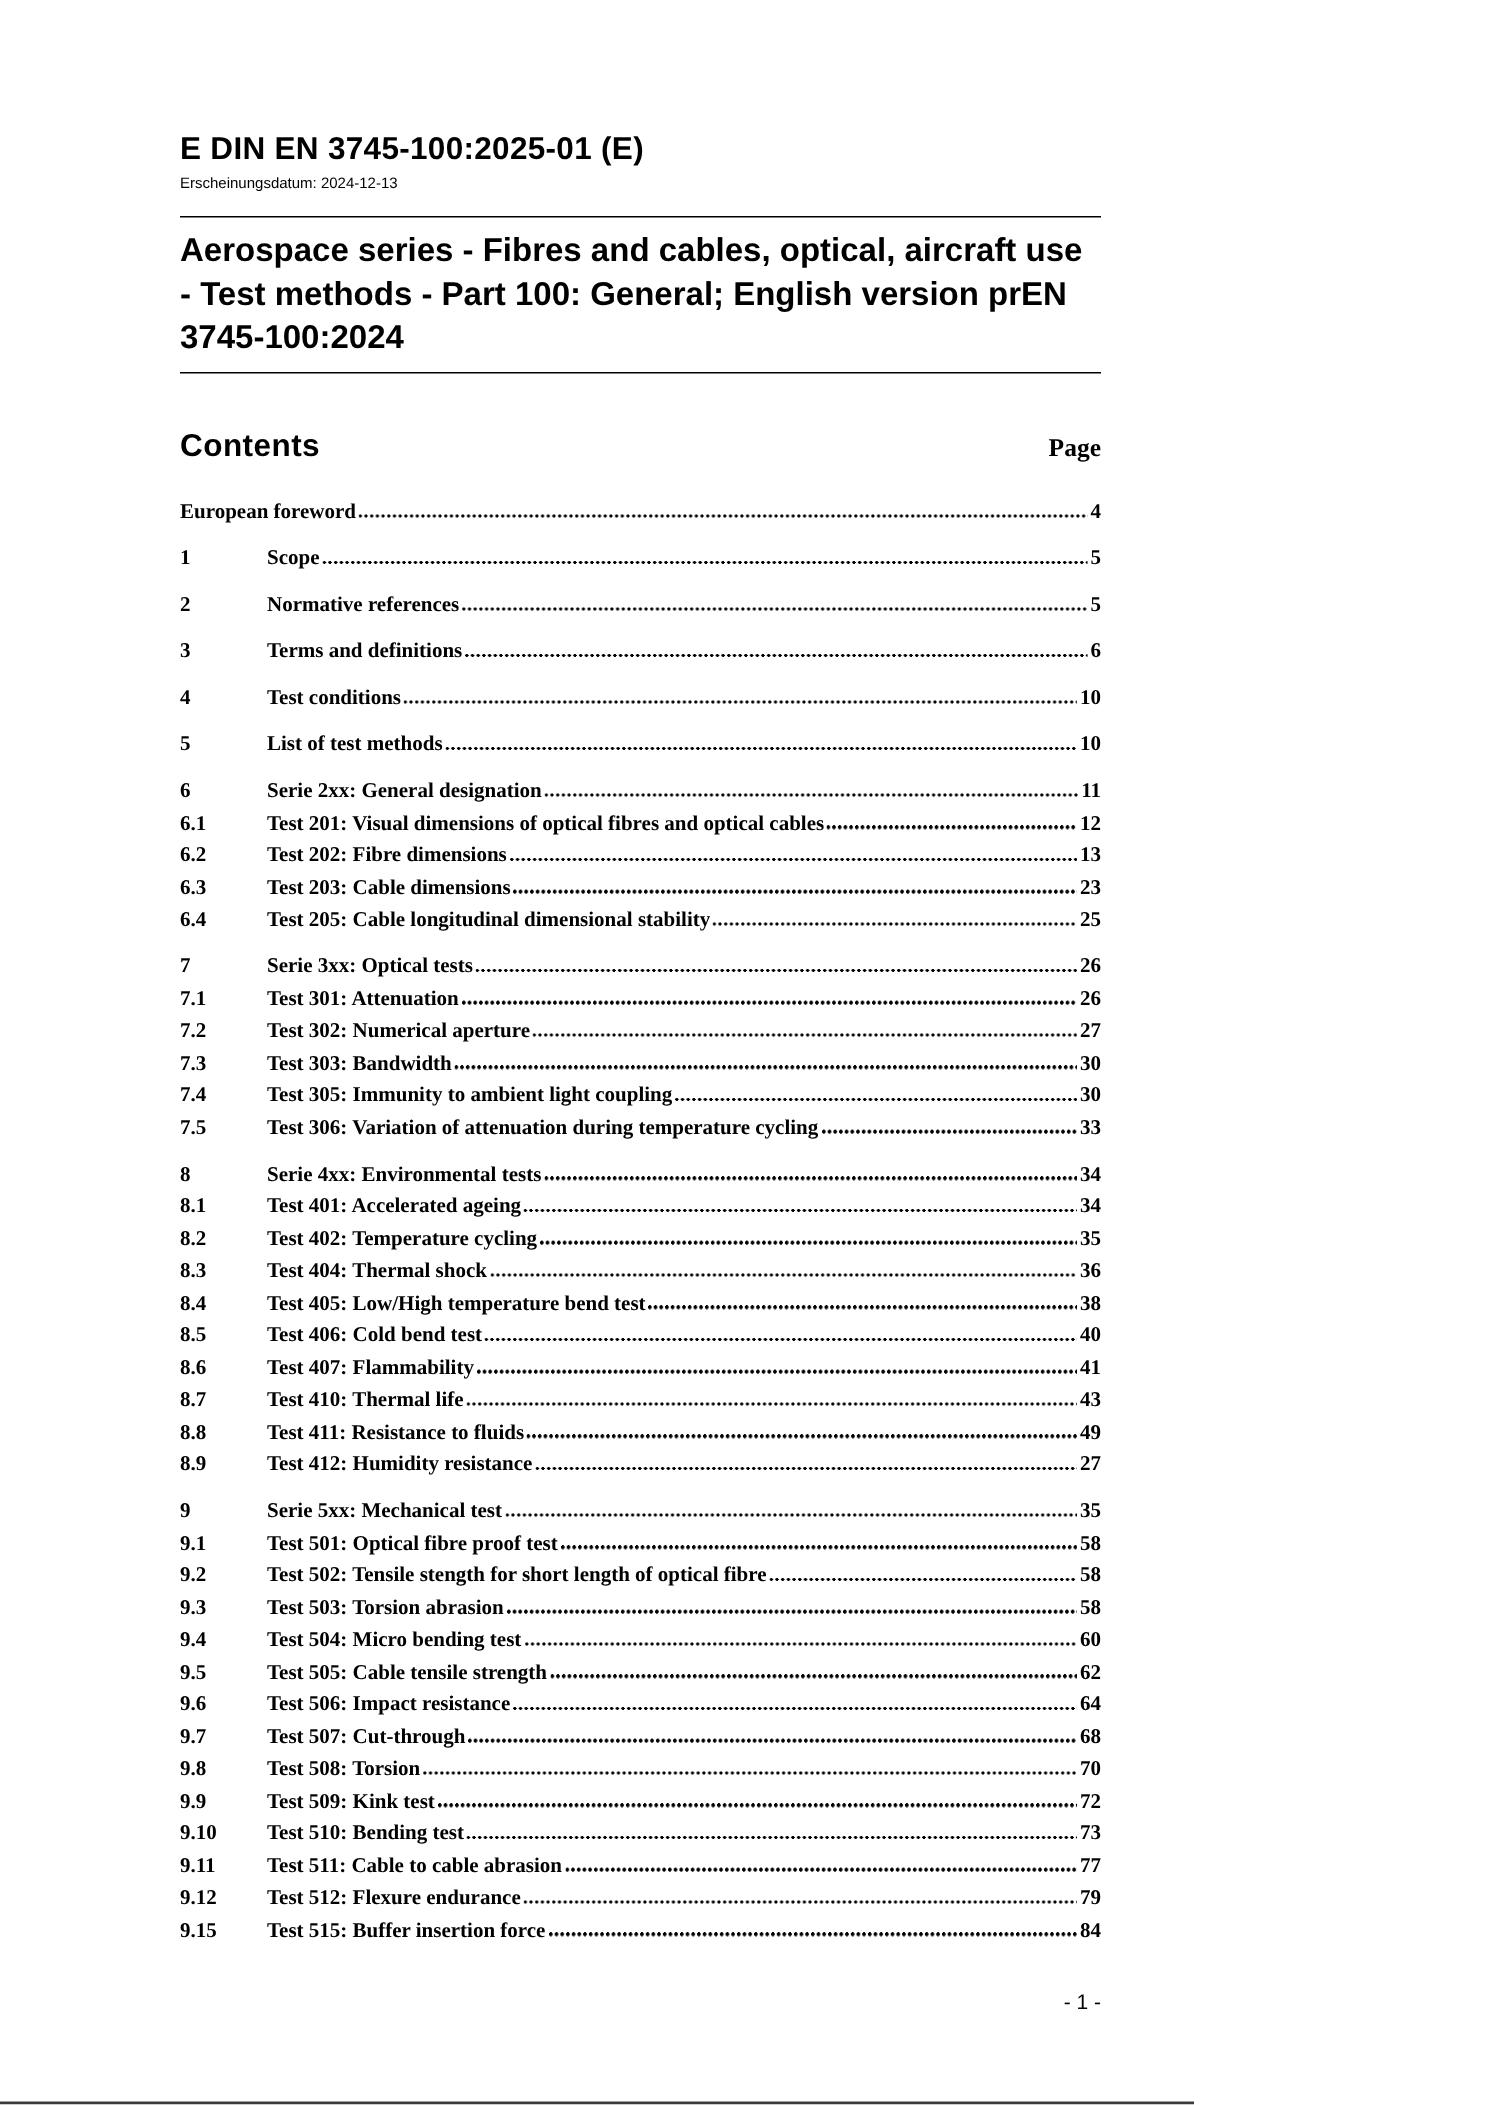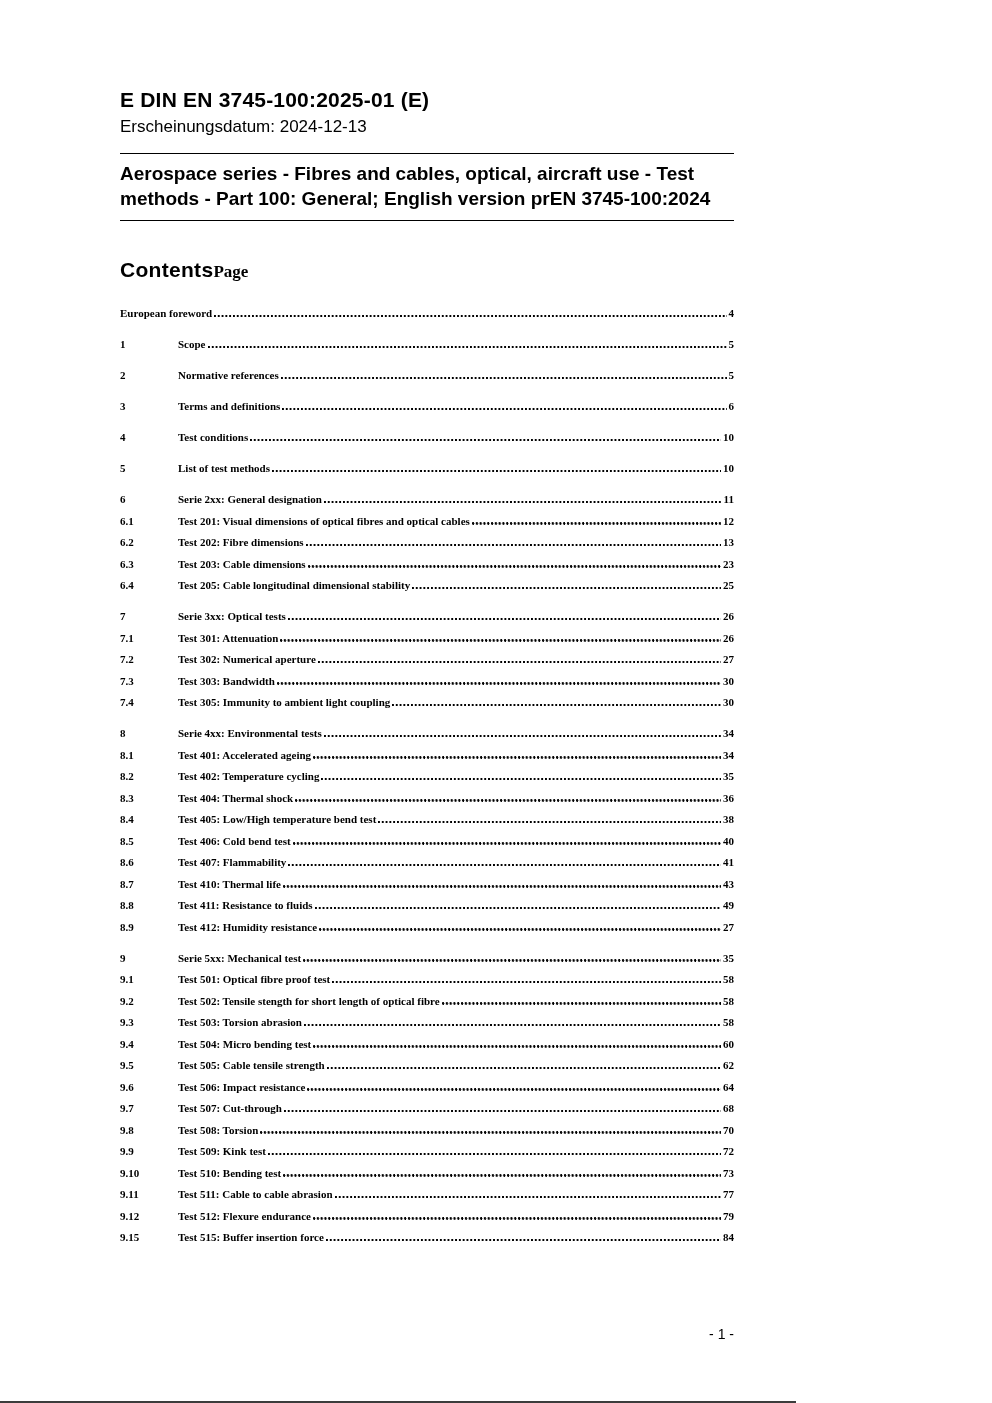--- a/index.html
+++ b/index.html
@@ -11,38 +11,38 @@
   }
   .page {
     position: relative;
     width: 796px; height: 1403px;
     background: #ffffff;
     overflow: hidden;
   }
   .content { position: absolute; left: 120px; right: 62px; top: 88px; }
 
   .doc-number { font-size: 21px; font-weight: bold; line-height: 1.15; letter-spacing: 0.2px; }
-  .pub-date   { font-size: 17px; margin-top: 5px; }
+  .pub-date   { font-size: 10px; margin-top: 5px; }
 
   .title-block {
     margin-top: 16px;
     border-top: 1.5px solid #000;
     border-bottom: 1.5px solid #000;
     padding: 7px 0 9px;
-    font-size: 19px; font-weight: bold; line-height: 1.32;
-  }
-
-  .contents-head { margin-top: 37px; display: flex; align-items: baseline; }
+    font-size: 22px; font-weight: bold; line-height: 1.32;
+  }
+
+  .contents-head { margin-top: 37px; display: flex; justify-content: space-between; align-items: baseline; }
   .contents-heading { font-size: 21px; font-weight: bold; letter-spacing: 0.3px; }
   .page-label { font-family: "Liberation Serif", "DejaVu Serif", serif; font-weight: bold; font-size: 17px; }
 
   .toc {
     margin-top: 21px;
     font-family: "Liberation Serif", "DejaVu Serif", serif;
-    font-weight: bold; font-size: 11px;
+    font-weight: bold; font-size: 14px;
   }
   .toc-group { margin-bottom: 9.5px; }
   .toc-group:last-child { margin-bottom: 0; }
   .toc-row { display: flex; align-items: baseline; line-height: 21.5px; }
   .toc-num { flex: 0 0 58px; width: 58px; }
   .toc-title { white-space: nowrap; }
   .leader {
     flex: 1 1 auto; min-width: 8px; height: 2.5px; margin: 0 2px;
     background-image: radial-gradient(circle at 1.2px 1.2px, #000 1px, rgba(0,0,0,0) 1.3px);
     background-size: 3.8px 2.5px;
@@ -174,20 +174,26 @@
             <span class="toc-title">Test 303: Bandwidth</span>
             <span class="leader"></span>
             <span class="toc-page">30</span>
           </div>
           <div class="toc-row">
             <span class="toc-num">7.4</span>
             <span class="toc-title">Test 305: Immunity to ambient light coupling</span>
             <span class="leader"></span>
             <span class="toc-page">30</span>
           </div>
+          <div class="toc-row">
+            <span class="toc-num">7.5</span>
+            <span class="toc-title">Test 306: Variation of attenuation during temperature cycling</span>
+            <span class="leader"></span>
+            <span class="toc-page">33</span>
+          </div>
         </div>
         <div class="toc-group">
           <div class="toc-row">
             <span class="toc-num">8</span>
             <span class="toc-title">Serie 4xx: Environmental tests</span>
             <span class="leader"></span>
             <span class="toc-page">34</span>
           </div>
           <div class="toc-row">
             <span class="toc-num">8.1</span>

